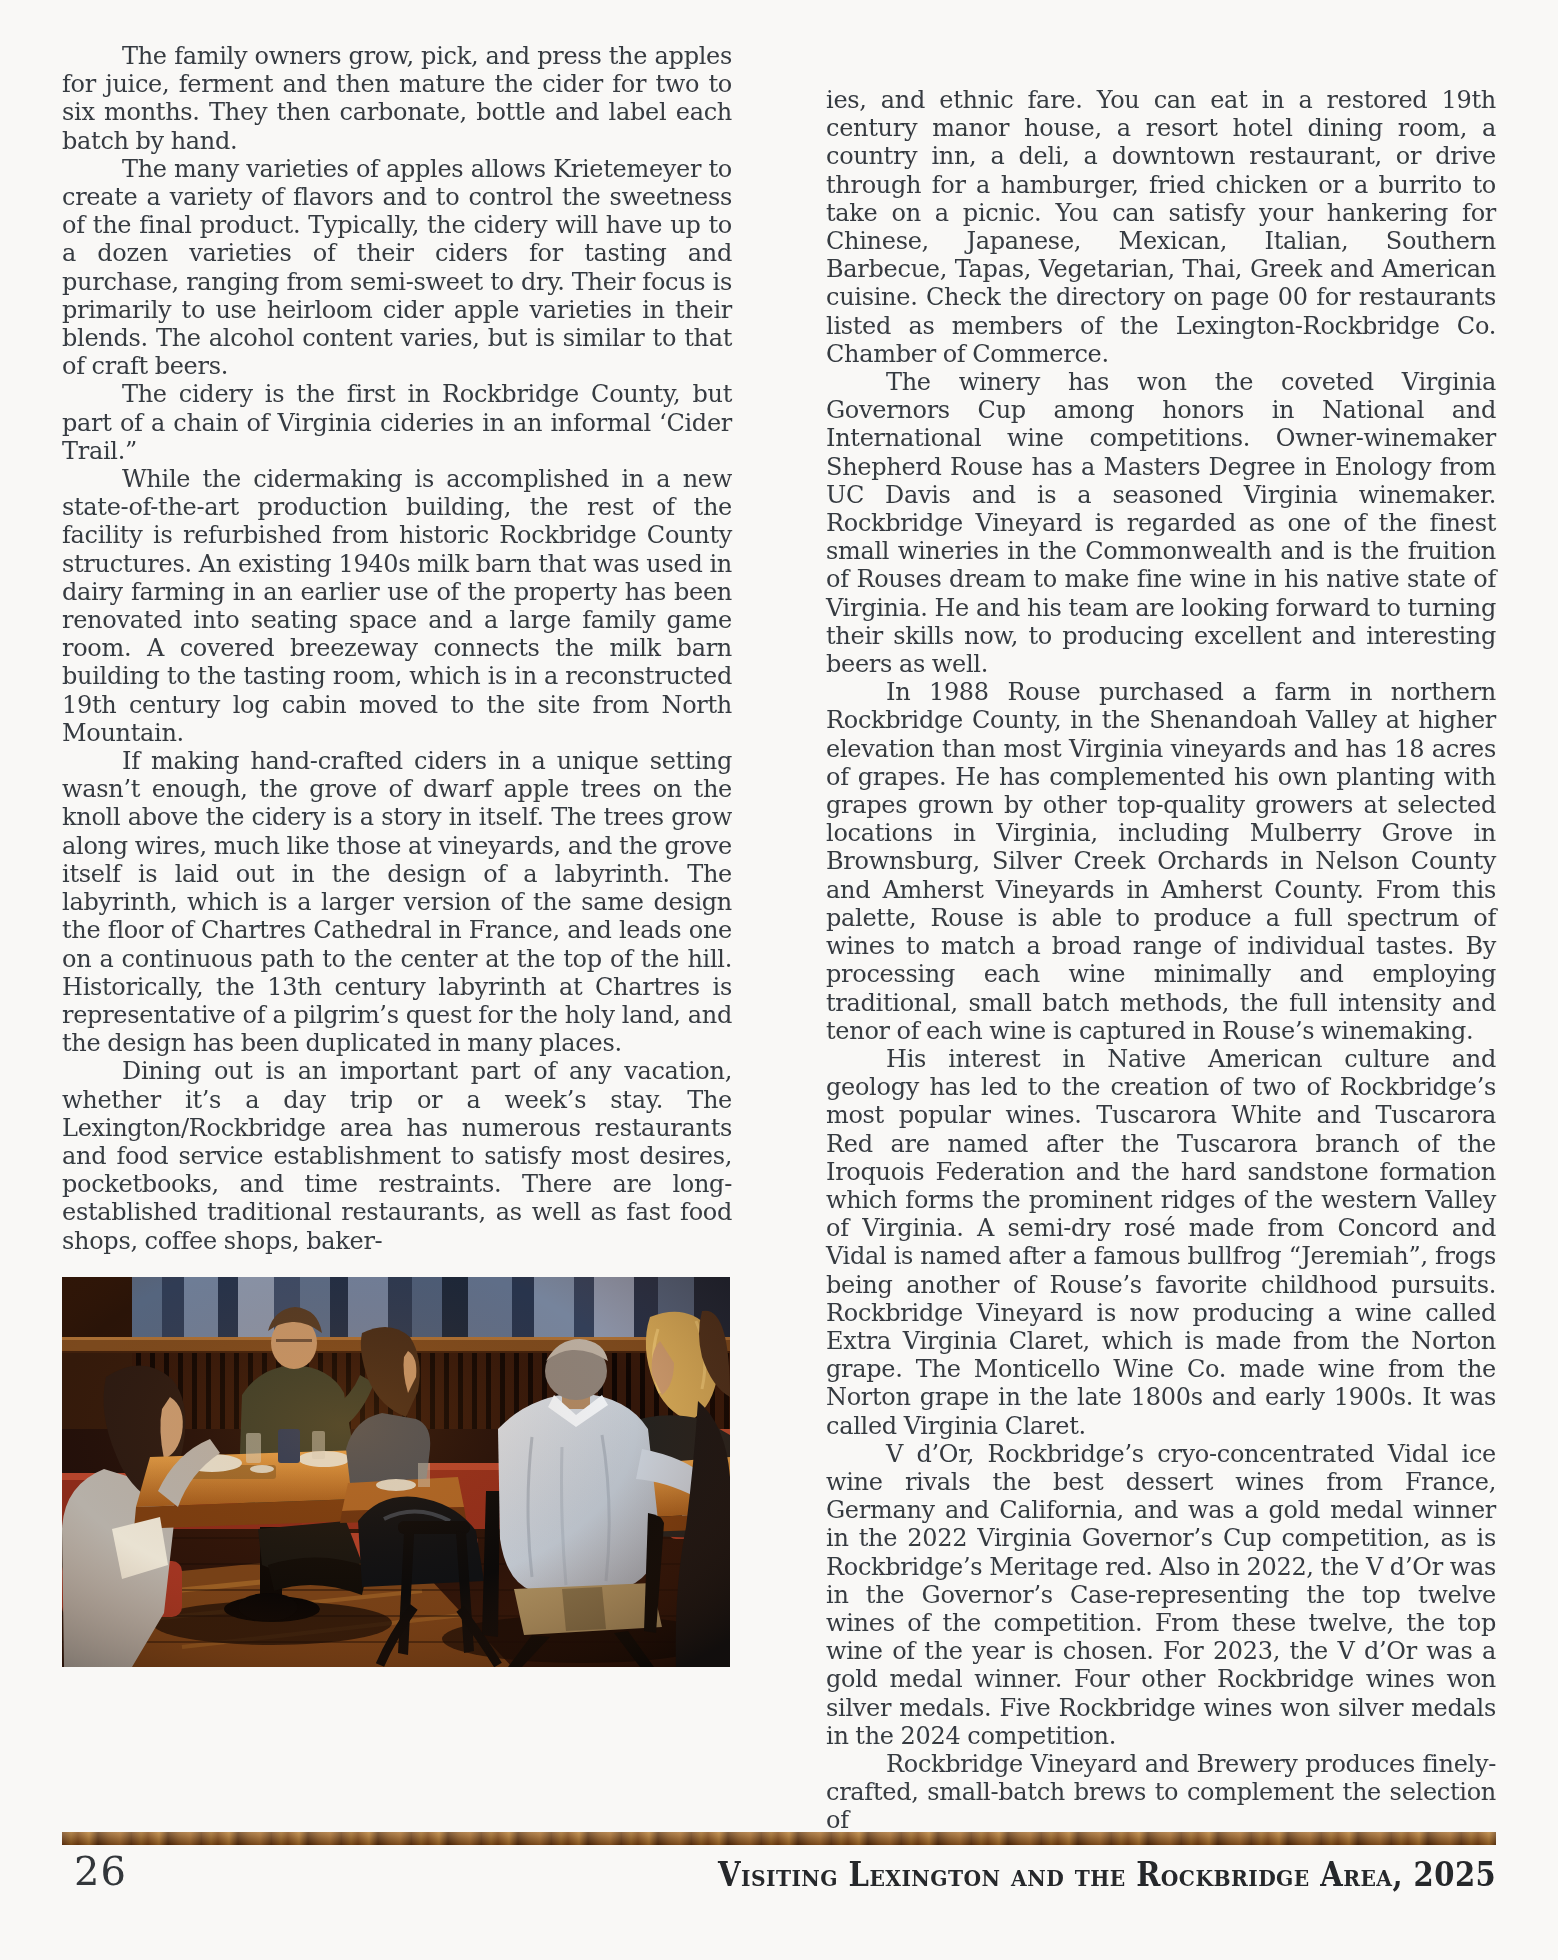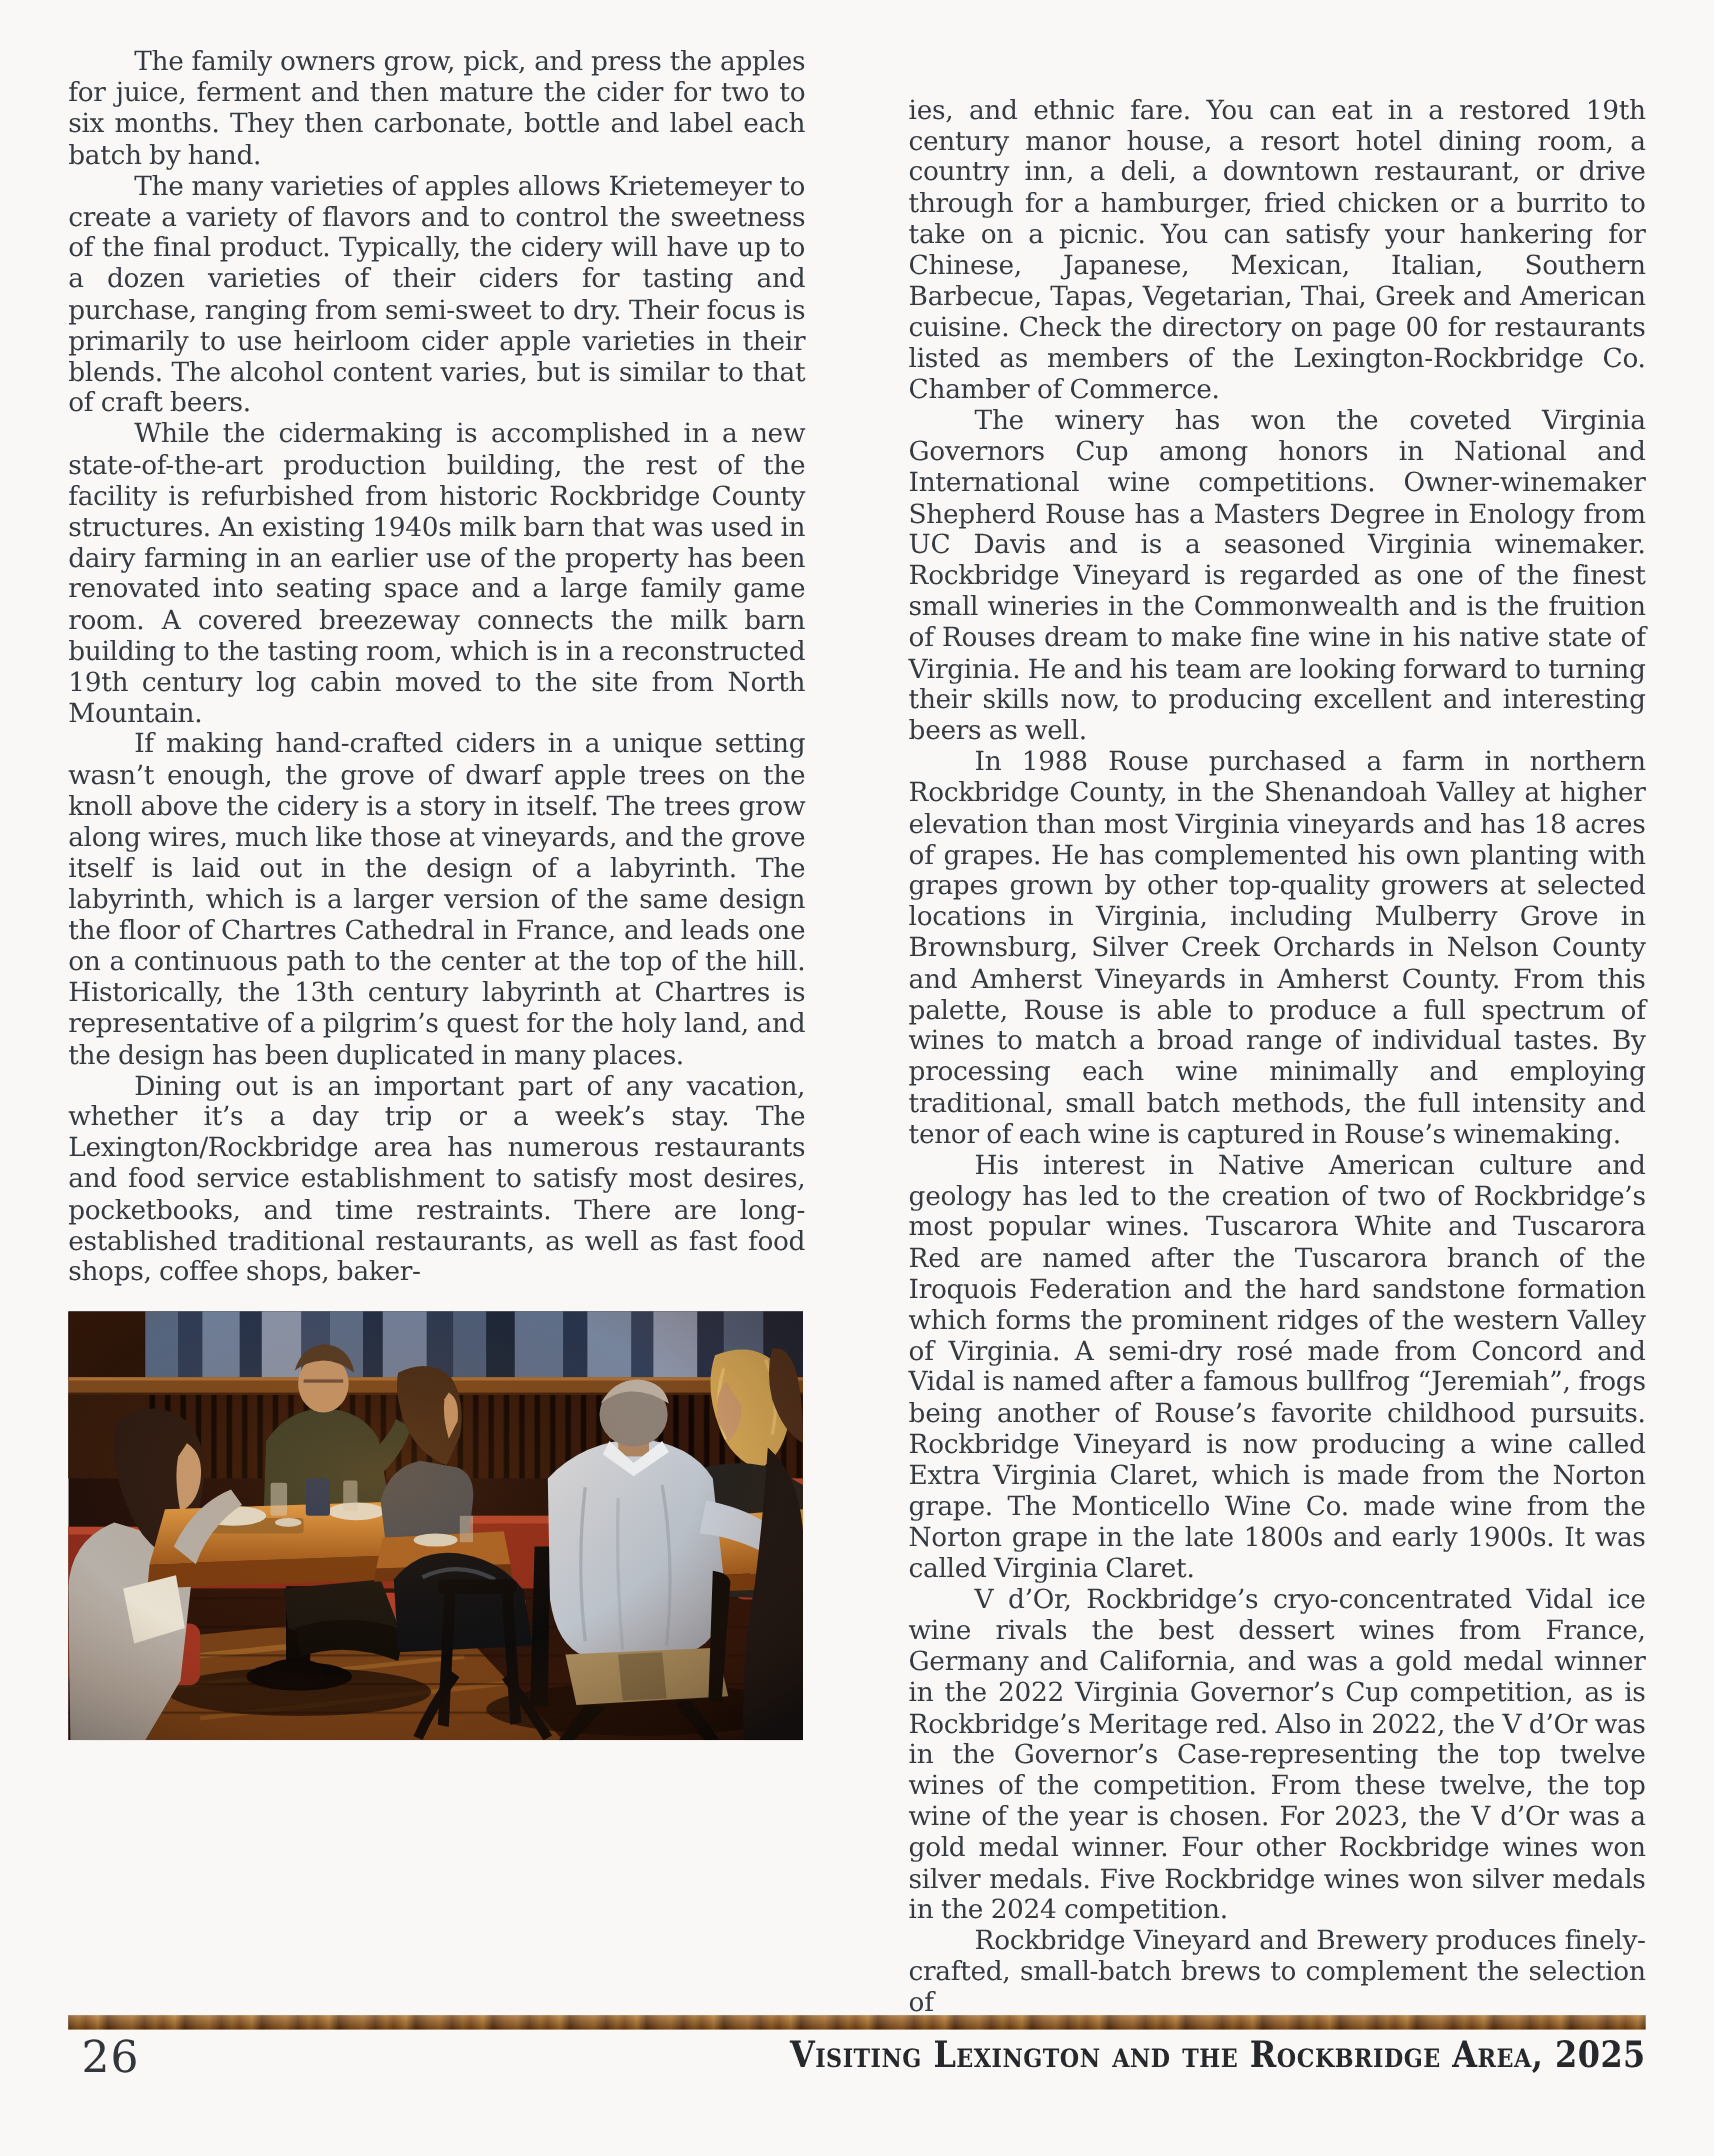--- a/index.html
+++ b/index.html
@@ -30,37 +30,38 @@
   .footer-bar{
     position:absolute;left:62px;top:1832px;width:1434px;height:13px;
     background:
       linear-gradient(180deg,rgba(255,235,200,.28),rgba(40,15,0,.30)),
       repeating-linear-gradient(90deg,
         #6a3a14 0px,#96601f 9px,#7a4312 16px,#b0762d 27px,
         #542c0d 36px,#8a5520 47px,#a2682a 58px,#5e3310 70px);
   }
   .footer-row{
     position:absolute;left:62px;top:1848px;width:1434px;
-    display:flex;justify-content:space-between;align-items:flex-start;
+    display:flex;justify-content:space-between;align-items:flex-end;
   }
   .pageno{font-size:40px;color:#33373b;letter-spacing:1px;padding-left:12px;}
   .booktitle{
     display:inline-block;font-variant:small-caps;font-weight:bold;
     font-size:33px;letter-spacing:.5px;color:#26282b;
     transform:scaleX(.88);transform-origin:right center;
   }
 </style>
 </head>
 <body>
 
 <div class="page">
 
   <div class="col col-left">
     <p class="body">The family owners grow, pick, and press the apples for juice, ferment and then mature the cider for two to six months. They then carbonate, bottle and label each batch by hand.</p>
     <p class="body">The many varieties of apples allows Krietemeyer to create a variety of flavors and to control the sweetness of the final product. Typically, the cidery will have up to a dozen varieties of their ciders for tasting and purchase, ranging from semi-sweet to dry. Their focus is primarily to use heirloom cider apple varieties in their blends. The alcohol content varies, but is similar to that of craft beers.</p>
+    <p class="body">The cidery is the first in Rockbridge County, but part of a chain of Virginia cideries in an informal ‘Cider Trail.”</p>
     <p class="body">While the cidermaking is accomplished in a new state-of-the-art production building, the rest of the facility is refurbished from historic Rockbridge County structures. An existing 1940s milk barn that was used in dairy farming in an earlier use of the property has been renovated into seating space and a large family game room. A covered breezeway connects the milk barn building to the tasting room, which is in a reconstructed 19th century log cabin moved to the site from North Mountain.</p>
     <p class="body">If making hand-crafted ciders in a unique setting wasn’t enough, the grove of dwarf apple trees on the knoll above the cidery is a story in itself. The trees grow along wires, much like those at vineyards, and the grove itself is laid out in the design of a labyrinth. The labyrinth, which is a larger version of the same design the floor of Chartres Cathedral in France, and leads one on a continuous path to the center at the top of the hill. Historically, the 13th century labyrinth at Chartres is representative of a pilgrim’s quest for the holy land, and the design has been duplicated in many places.</p>
 
 
     <p class="body">Dining out is an important part of any vacation, whether it’s a day trip or a week’s stay. The Lexington/Rockbridge area has numerous restaurants and food service establishment to satisfy most desires, pocketbooks, and time restraints. There are long-established traditional restaurants, as well as fast food shops, coffee shops, baker-</p>
 
     <figure class="photo" aria-label="Diners seated at wooden tables and red booths in a warmly lit restaurant">
       <svg viewBox="0 0 668 390" width="668" height="390" preserveAspectRatio="none" role="img">
         <defs>
           <linearGradient id="tbl" x1="0" y1="0" x2="0" y2="1">

